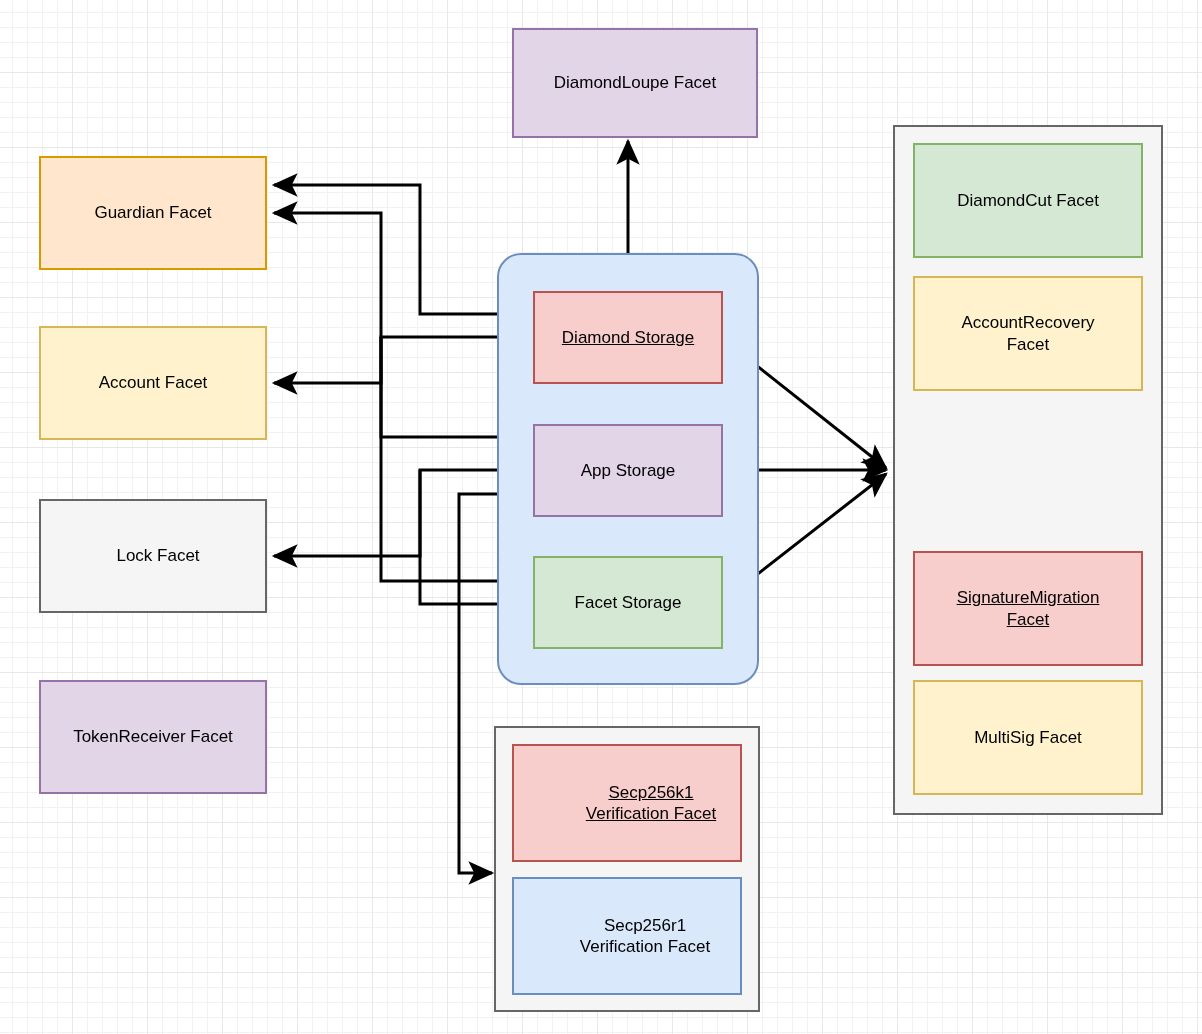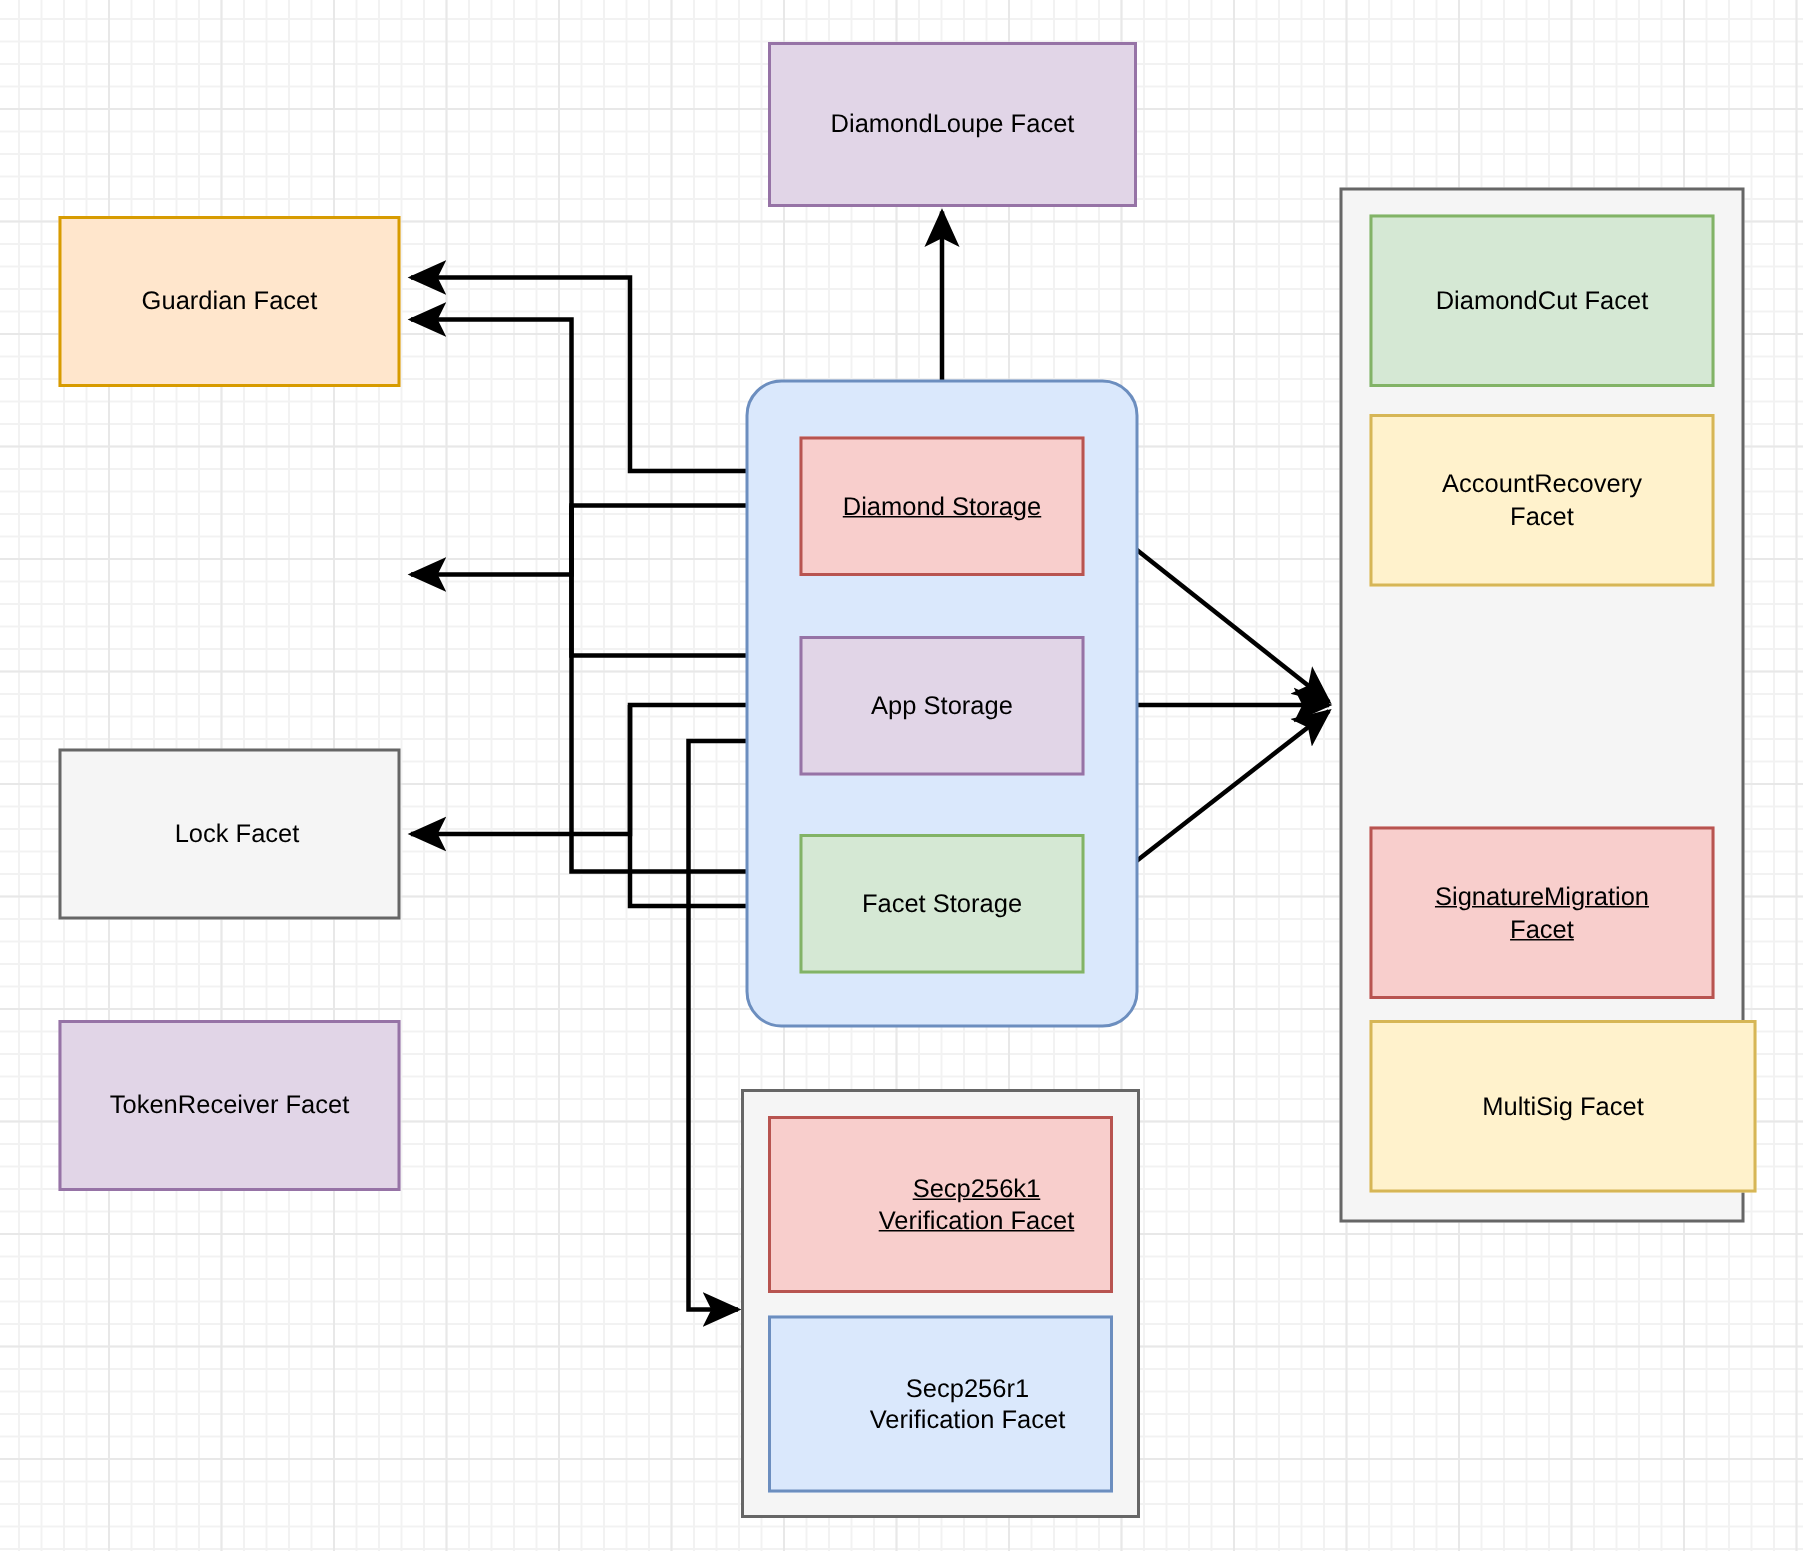--- a/index.html
+++ b/index.html
@@ -96,22 +96,23 @@
       <path d="M 723 601 L 886 474" marker-end="url(#arrow)"></path>
     </g>
   </svg>
 
   <div class="group c-blue rounded" style="left:497px; top:253px; width:262px; height:432px;"></div>
 
   <div class="group c-groupgray" style="left:494px; top:726px; width:266px; height:286px;"></div>
 
   <div class="group c-groupgray" style="left:893px; top:125px; width:270px; height:690px;"></div>
 
-  <div class="node c-orange" style="left:39px; top:144px; width:228px; height:114px;">Guardian Facet</div>
+  <div class="node c-orange" style="left:39px; top:156px; width:228px; height:114px;">Guardian Facet</div>
 
+  <div class="node c-yellow" style="left:39px; top:326px; width:228px; height:114px;">Account Facet</div>
 
   <div class="node c-gray" style="left:39px; top:499px; width:228px; height:114px;">Lock Facet</div>
 
   <div class="node c-purple" style="left:39px; top:680px; width:228px; height:114px;">TokenReceiver Facet</div>
 
   <div class="node c-purple" style="left:512px; top:28px; width:246px; height:110px;">DiamondLoupe Facet</div>
 
   <div class="node c-red" style="left:533px; top:291px; width:190px; height:93px;">Diamond Storage</div>
 
   <div class="node c-purple" style="left:533px; top:424px; width:190px; height:93px;">App Storage</div>
@@ -126,15 +127,15 @@
 
   <div class="node c-green" style="left:913px; top:143px; width:230px; height:115px;">DiamondCut Facet</div>
 
   <div class="node c-yellow" style="left:913px; top:276px; width:230px; height:115px;">AccountRecovery
 Facet</div>
 
 
   <div class="node c-red" style="left:913px; top:551px; width:230px; height:115px;">SignatureMigration
 Facet</div>
 
-  <div class="node c-yellow" style="left:913px; top:680px; width:258px; height:115px;">MultiSig Facet</div>
+  <div class="node c-yellow" style="left:913px; top:680px; width:230px; height:115px;">MultiSig Facet</div>
 
 </div>
 
 </body></html>

